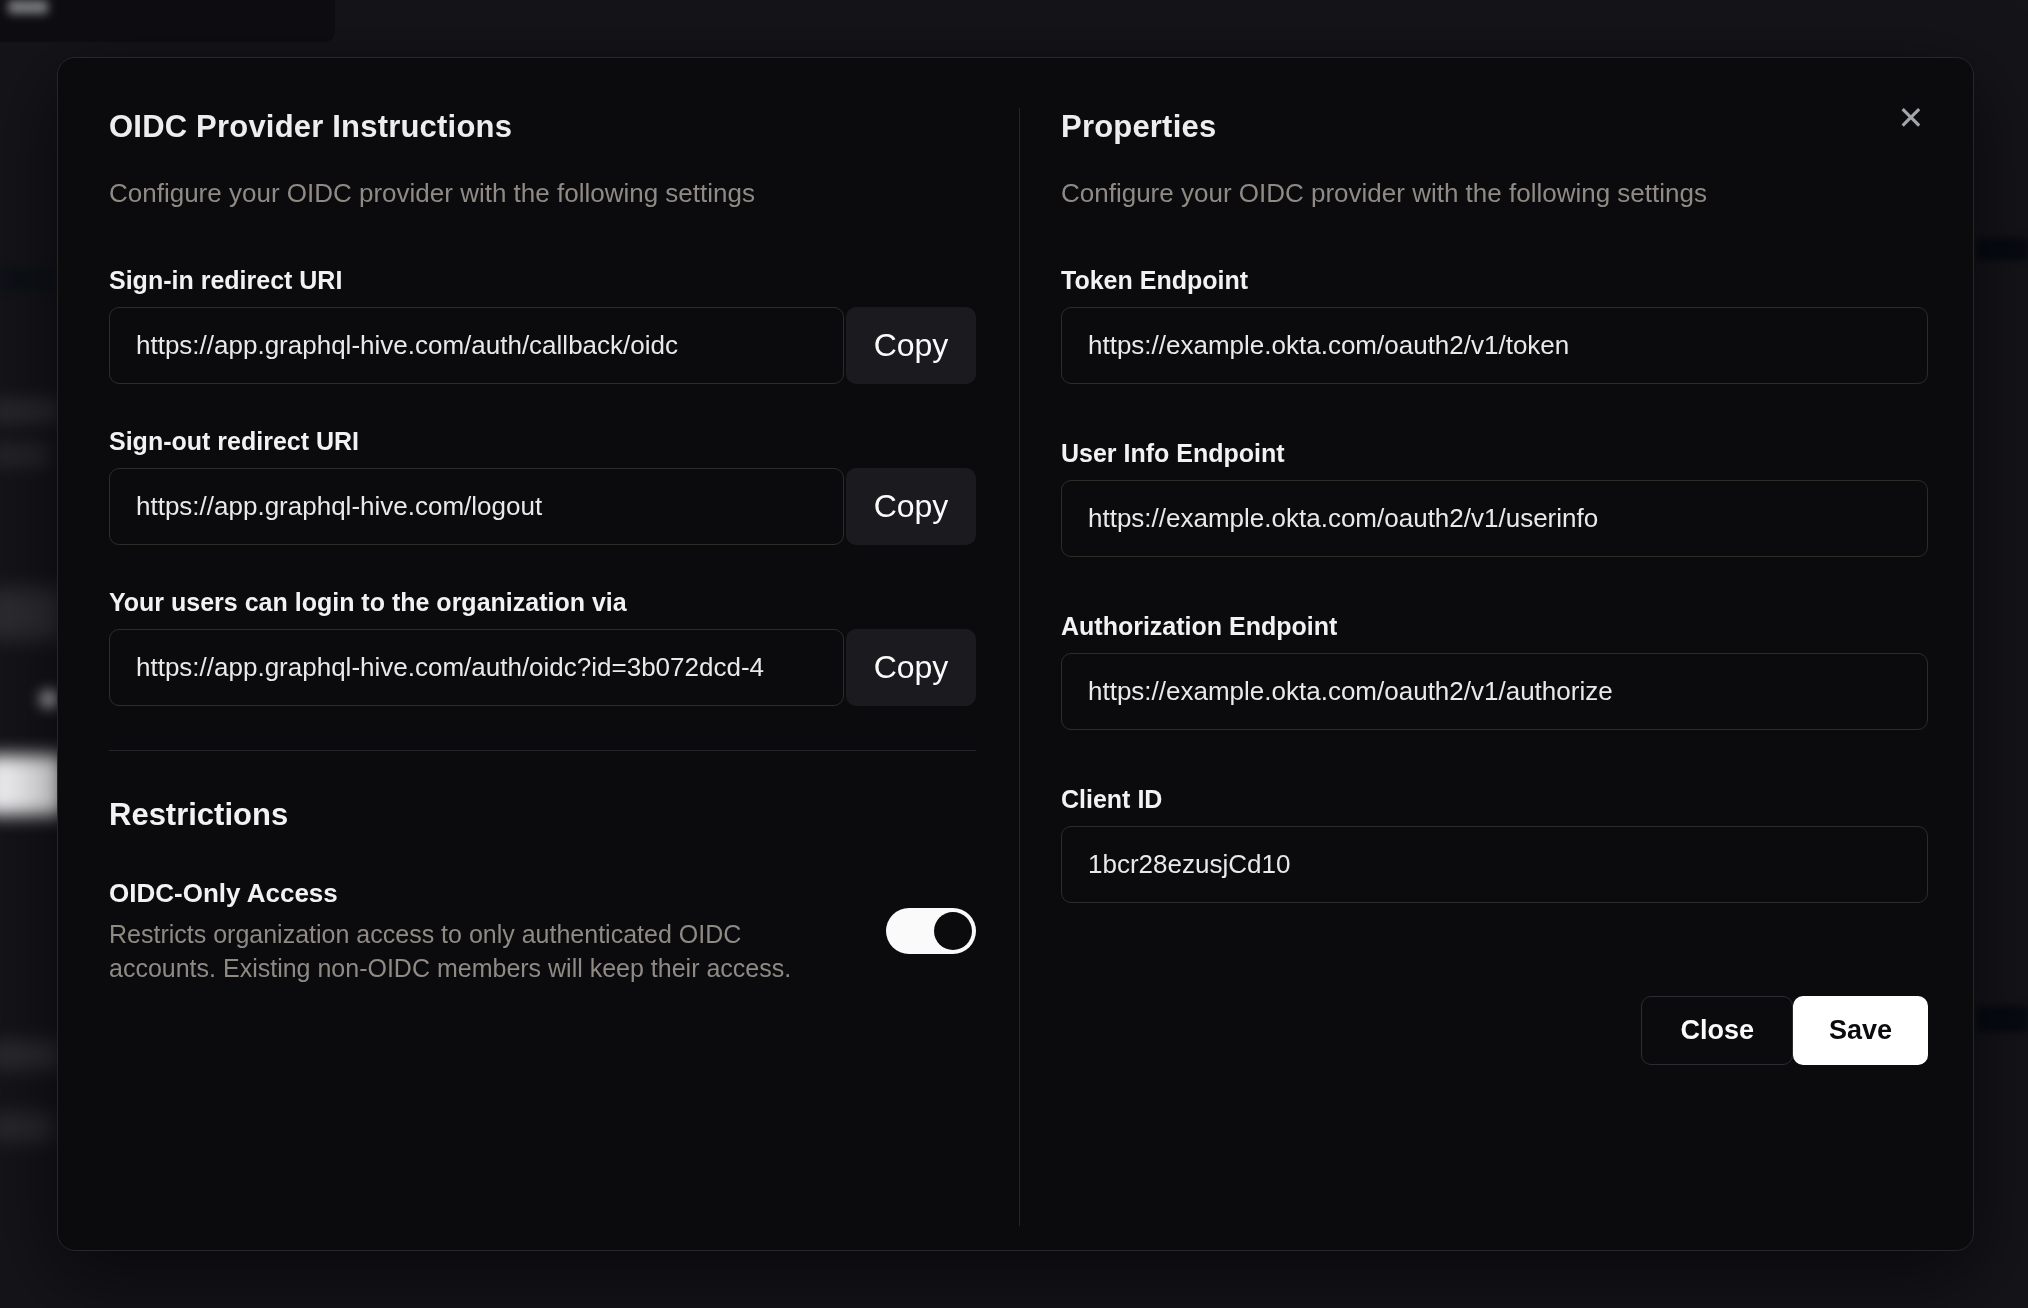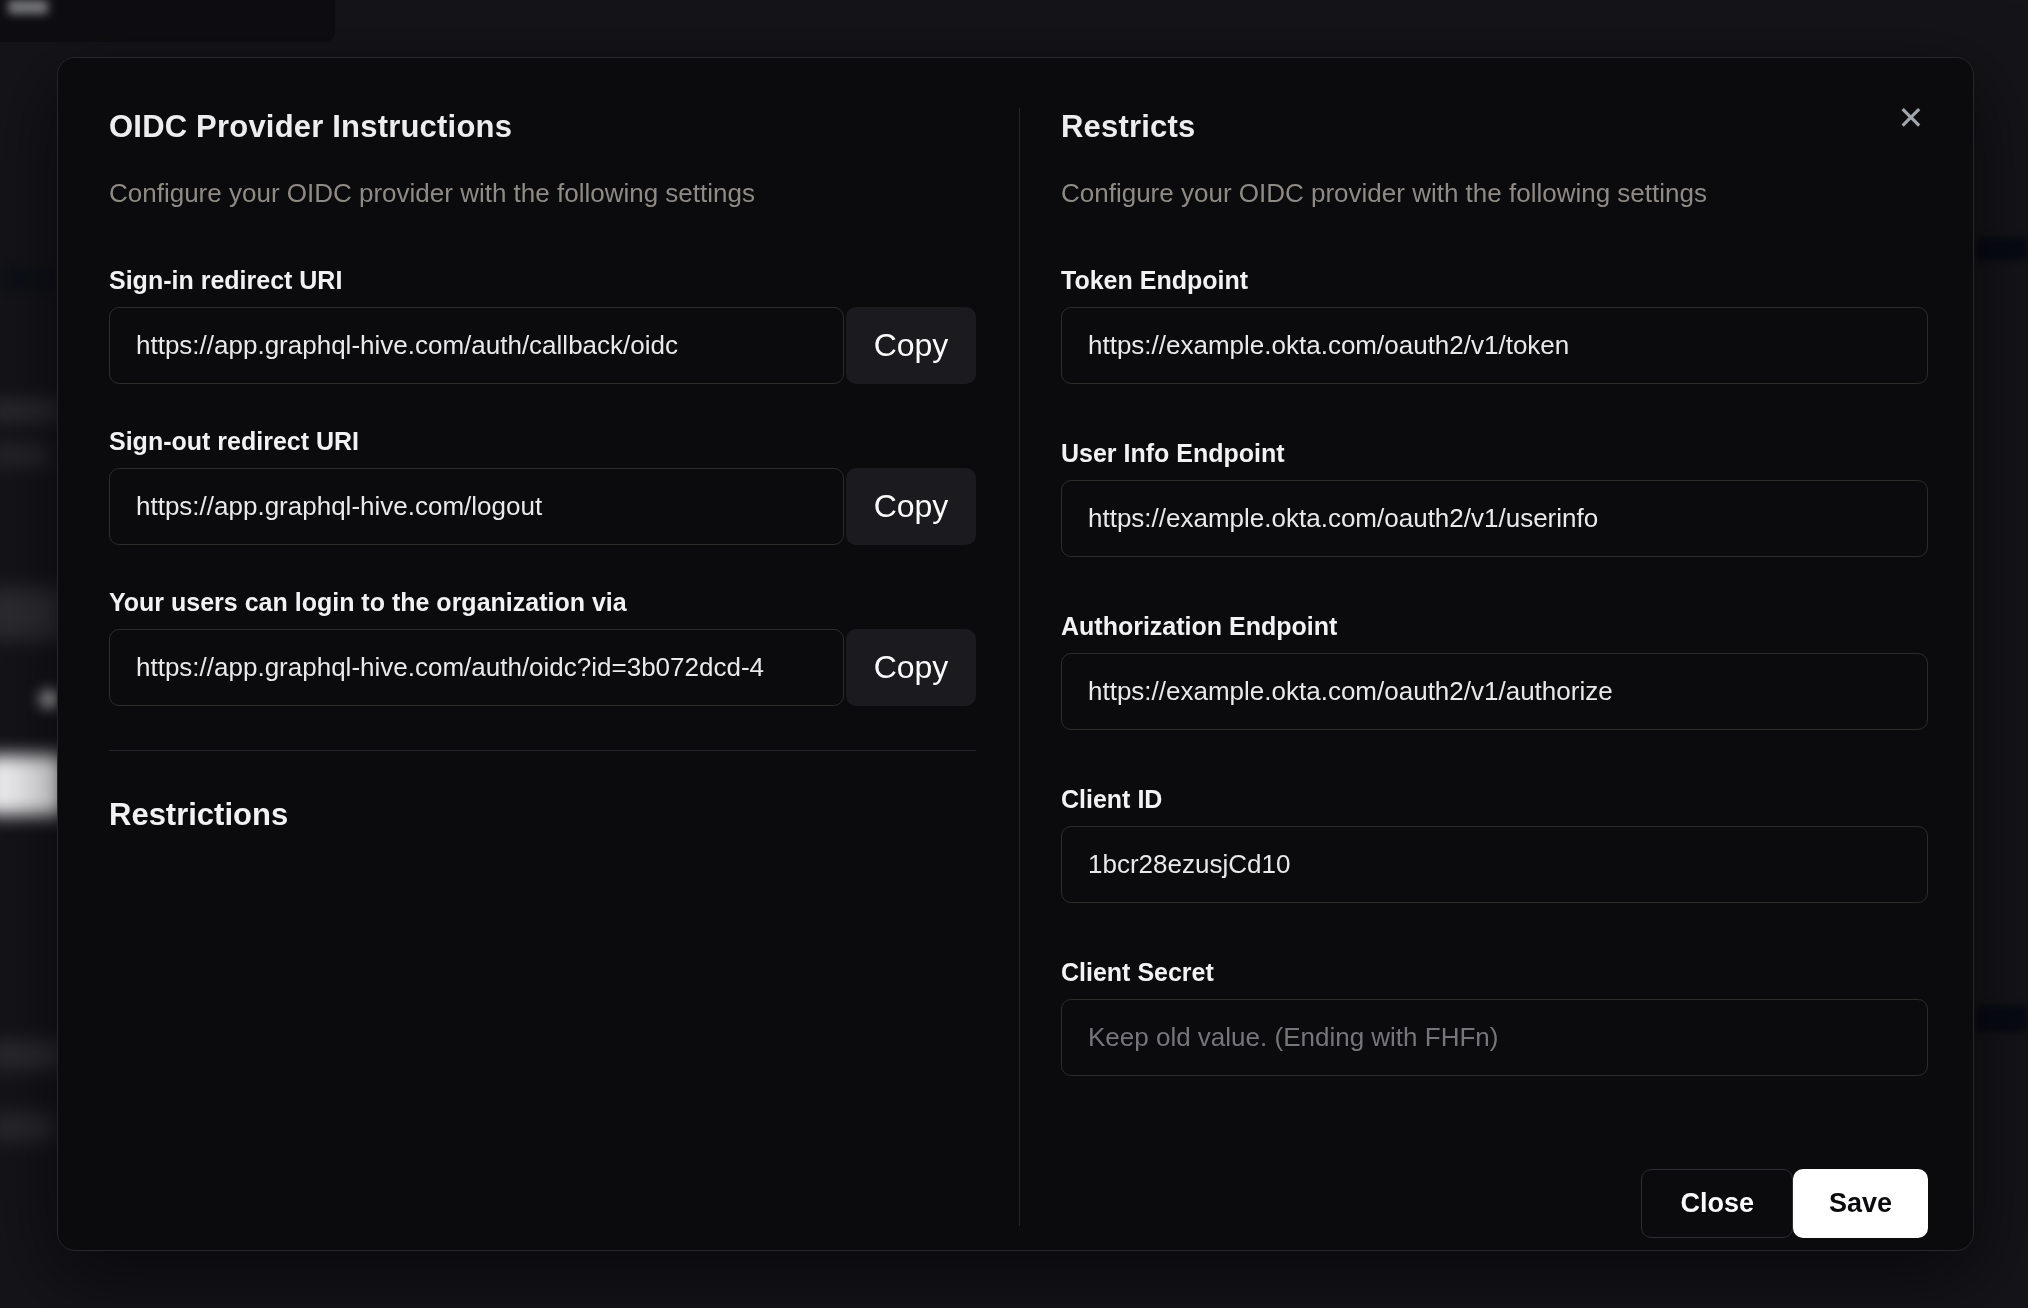--- a/index.html
+++ b/index.html
@@ -147,26 +147,35 @@
         <div class="field-row">
           <input class="text-input" type="text" value="https://app.graphql-hive.com/auth/oidc?id=3b072dcd-4" style="">
           <button class="copy-btn">Copy</button>
         </div>
       </div>
 
       <hr class="h-divider">
 
       <h2 class="restrict-title">Restrictions</h2>
 
+      <div class="restrict-row">
+        <div class="restrict-text">
+          <div class="restrict-label">OIDC-Only Access</div>
+          <p class="restrict-desc">Restricts organization access to only authenticated OIDC accounts. Existing non-OIDC members will keep their access.</p>
+        </div>
+        <div class="toggle on" id="oidc-toggle">
+          <div class="thumb"></div>
+        </div>
+      </div>
     </div>
 
     <div class="v-divider"></div>
 
     <div class="col-right">
-      <h2 class="sec-title">Restricts</h2>
+      <h2 class="sec-title">Properties</h2>
       <p class="sec-subtitle">Configure your OIDC provider with the following settings</p>
 
       <div class="field">
         <div class="field-label">Token Endpoint</div>
         <div class="field-row">
           <input class="text-input" type="text" value="https://example.okta.com/oauth2/v1/token" style="">
         </div>
       </div>
 
       <div class="field">
@@ -183,26 +192,20 @@
         </div>
       </div>
 
       <div class="field">
         <div class="field-label">Client ID</div>
         <div class="field-row">
           <input class="text-input" type="text" value="1bcr28ezusjCd10" style="">
         </div>
       </div>
 
-      <div class="field">
-        <div class="field-label">Client Secret</div>
-        <div class="field-row">
-          <input class="text-input" type="text" placeholder="Keep old value. (Ending with FHFn)" style="">
-        </div>
-      </div>
 
       <div class="actions">
         <button class="btn btn-close">Close</button>
         <button class="btn btn-save">Save</button>
       </div>
     </div>
 
   </div>
 </div>
 

